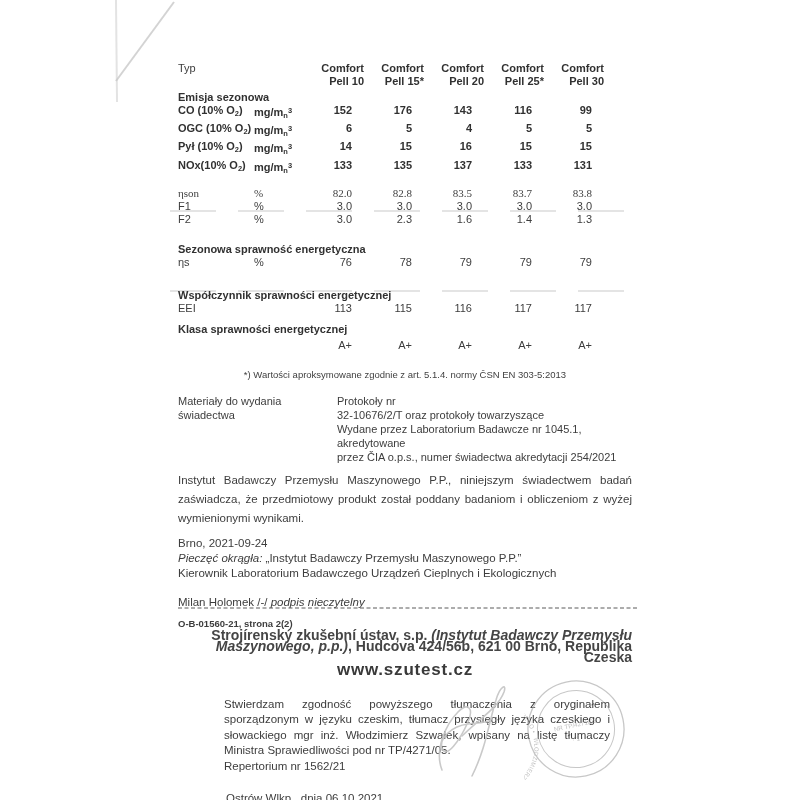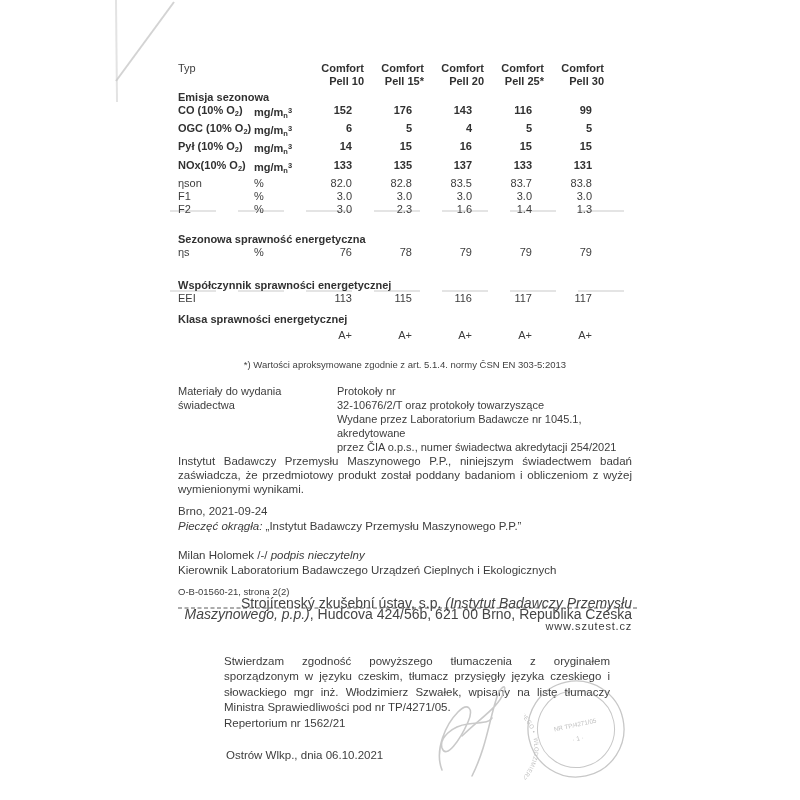--- a/index.html
+++ b/index.html
@@ -13,38 +13,38 @@
   .b{font-weight:bold;color:#313131;}
   .cl{text-align:left;}
   .cu{text-align:left;}
   .cv{text-align:right;padding-right:12px;}
   .ch{text-align:right;font-weight:bold;color:#313131;line-height:13px;}
   .sect{font-weight:bold;color:#313131;font-size:11px;line-height:13px;}
   sub,sup{font-size:68%;}
   sub{vertical-align:-0.25em;}
   sup{vertical-align:0.45em;}
   .m-emis{margin-top:3px;}
-  .m-eff{}
+  .m-eff{margin-top:10px;font-family:Liberation Serif, serif;}
   .m-seas{margin-top:17px;}
   .m-eei{margin-top:20px;}
   .m-class{margin-top:8px;}
   .m-classrow{margin-top:3px;}
   .footnote{margin-top:17px;font-size:9.5px;line-height:12px;color:#3f3f3f;text-align:center;}
   .materials{display:grid;grid-template-columns:159px 1fr;margin-top:13px;
              font-size:11px;line-height:14px;}
   .materials .mlines div{line-height:14px;}
-  .para{font-size:11.5px;line-height:14px;text-align:justify;text-align-last:left;}
+  .para{margin-top:7px;font-size:11.5px;line-height:19px;text-align:justify;text-align-last:left;}
   .line{font-size:11.5px;line-height:15px;}
   .m-brno{margin-top:8px;}
   .m-signer{margin-top:14px;}
   .it{font-style:italic;}
-  .footerblock{margin-top:8px;}
+  .footerblock{margin-top:8px;font-weight:bold;}
   .docref{font-size:9.5px;line-height:12px;}
   .addr{font-size:14px;line-height:11px;text-align:right;color:#454545;}
-  .site{font-size:11px;line-height:13px;text-align:right;letter-spacing:0.8px;color:#3a3a3a;}
+  .site{font-size:17px;line-height:13px;text-align:center;letter-spacing:0.8px;color:#3a3a3a;}
   .translation{margin-left:46px;width:386px;margin-top:21px;}
   .tpara{font-size:11.5px;line-height:15.5px;text-align:justify;text-align-last:left;}
   .tline{font-size:11.5px;line-height:15.5px;}
   .m-ostrow{margin-top:17px;margin-left:2px;}
 </style>
 </head>
 <body>
 
 <div class="page">
 
@@ -197,24 +197,24 @@
       </div>
     </div>
 
     <div class="para">Instytut Badawczy Przemysłu Maszynowego P.P., niniejszym świadectwem badań zaświadcza, że przedmiotowy produkt został poddany badaniom i obliczeniom z wyżej wymienionymi wynikami.</div>
 
     <div class="line m-brno">Brno, 2021-09-24</div>
     <div class="line">
       <span class="it">Pieczęć okrągła:</span><span> „Instytut Badawczy Przemysłu Maszynowego P.P.”</span>
     </div>
 
+    <div class="line">Kierownik Laboratorium Badawczego Urządzeń Cieplnych i Ekologicznych</div>
     <div class="line m-signer">
       <span>Milan Holomek /-/ </span><span class="it">podpis nieczytelny</span>
     </div>
-    <div class="line">Kierownik Laboratorium Badawczego Urządzeń Cieplnych i Ekologicznych</div>
 
     <div class="footerblock">
       <div class="docref">O-B-01560-21, strona 2(2)</div>
       <div class="addr">
         <span>Strojírenský zkušební ústav, s.p. </span><span class="it">(Instytut Badawczy Przemysłu Maszynowego, p.p.)</span><span>, Hudcova 424/56b, 621 00 Brno, Republika Czeska</span>
       </div>
       <div class="site">www.szutest.cz</div>
     </div>
 
     <div class="translation">

